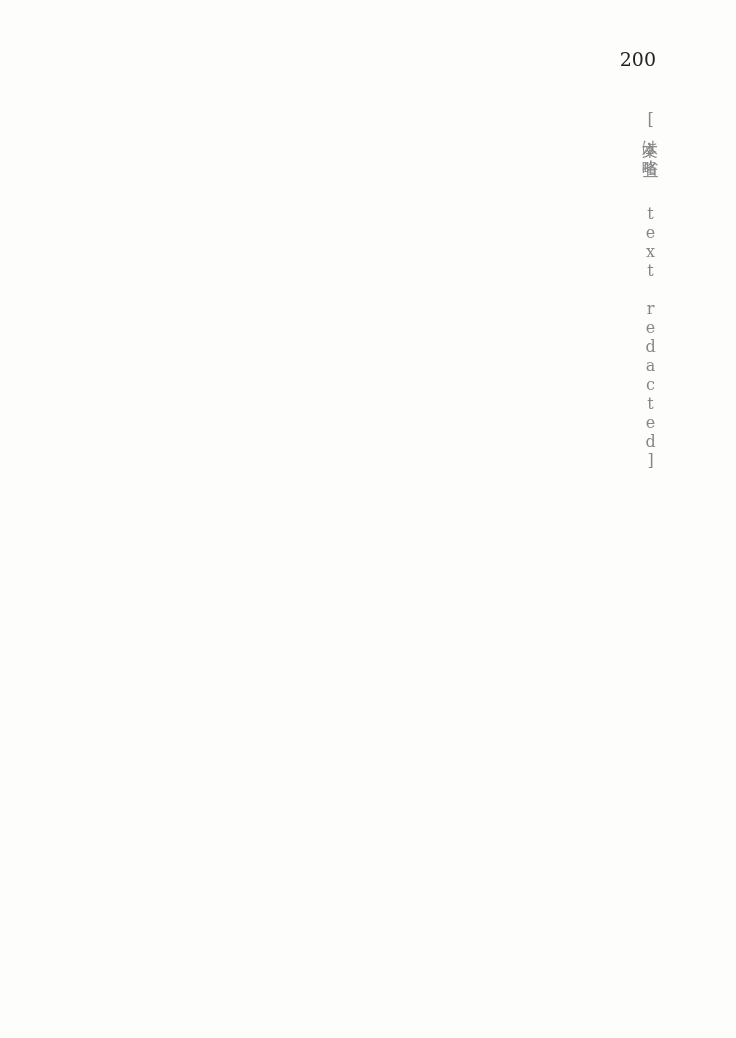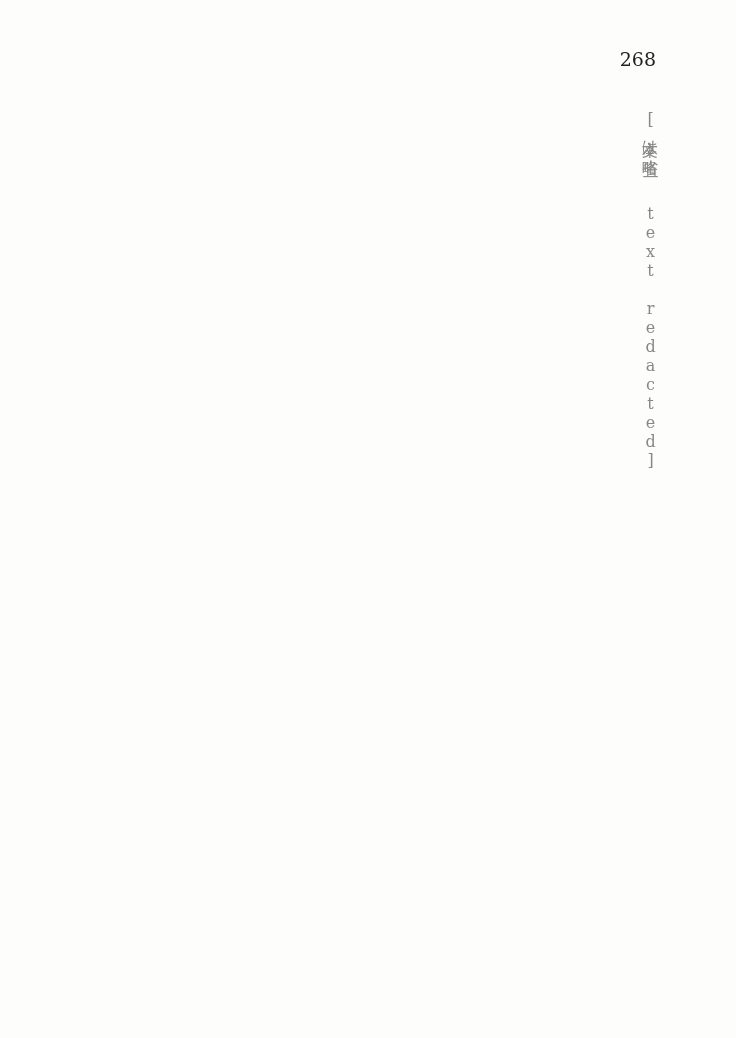--- a/index.html
+++ b/index.html
@@ -9,15 +9,15 @@
     position:absolute; top:110px; right:70px; bottom:60px; left:170px;
     writing-mode:vertical-rl; text-orientation:upright;
     font-size:21px; line-height:2.05; color:#1a1a1a;
   }
   .redacted-note { color:#888; font-size:16px; }
 </style>
 </head>
 <body>
 
 <div class="page">
-  <div class="page-number">268</div>
+  <div class="page-number">200</div>
   <div class="text-block redacted-note">[本文は省略 — text redacted]</div>
 </div>
 
 </body></html>

